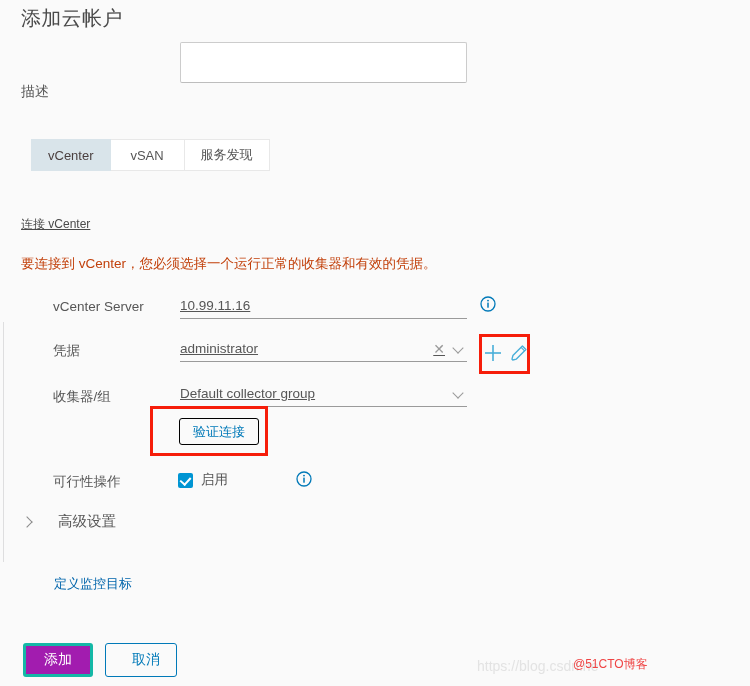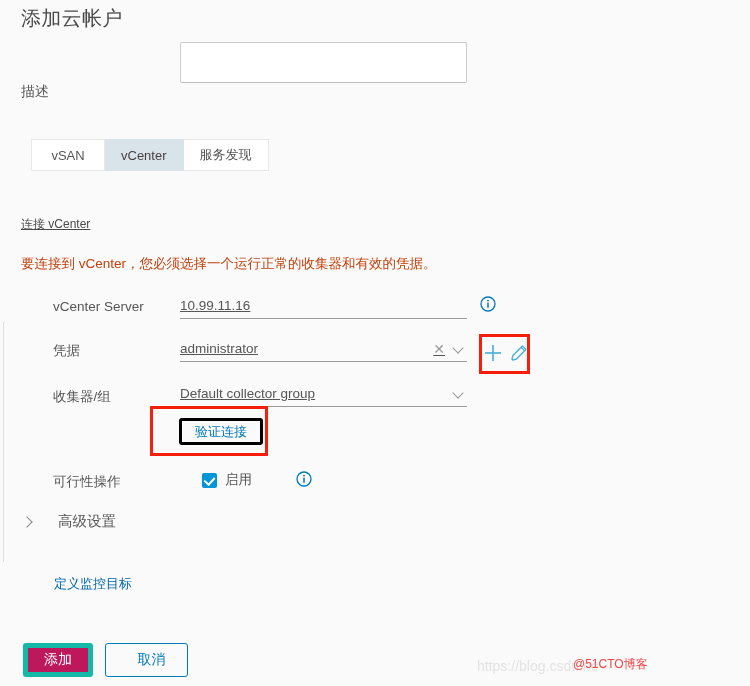--- a/index.html
+++ b/index.html
@@ -183,35 +183,34 @@
   }
   .icon-btn svg { display: block; }
   
   .btn-outline-sm {
     position: absolute;
     height: 27px;
     padding: 0 13px;
     display: flex;
     align-items: center;
     justify-content: center;
-    border: 3px solid #000000;
+    border: 1px solid #000000;
     border-radius: 3px;
     background: transparent;
     color: #0079b8;
     font-size: 13px;
     font-family: Liberation Serif, serif;
     cursor: pointer;
     white-space: nowrap;
   }
   
   .cbox-wrap {
     position: absolute;
     display: flex;
     align-items: center;
-    margin-left: 24px;
   }
   .cbox {
     width: 15px;
     height: 15px;
     border-radius: 2px;
     background: #0095d3;
     position: relative;
     cursor: pointer;
     flex: none;
   }
@@ -273,36 +272,36 @@
     cursor: pointer;
     margin-left: 40px;
   }
   
   .btn-primary {
     position: absolute;
     left: 23px;
     top: 643px;
     width: 70px;
     height: 34px;
-    background: #be185d;
+    background: #a21caf;
     color: #ffffff;
-    border: 5px solid #14b8a6;
+    border: 3px solid #14b8a6;
     border-radius: 3px;
     font-size: 14px;
     font-family: Liberation Serif, serif;
     cursor: pointer;
     display: flex;
     align-items: center;
     justify-content: center;
   }
   .btn-secondary {
     position: absolute;
     left: 105px;
     top: 643px;
-    width: 83px;
+    width: 72px;
     height: 34px;
     background: transparent;
     color: #0079b8;
     border: 1px solid #0079b8;
     border-radius: 3px;
     font-size: 14px;
     font-family: Liberation Mono, monospace;
     cursor: pointer;
     display: flex;
     align-items: center;
@@ -325,25 +324,25 @@
 <div id="app">
 
   <div class="left-rail"></div>
 
   <div class="page-title">添加云帐户</div>
 
   <div class="desc-label">描述</div>
   <textarea class="desc-textarea" placeholder="" style=""></textarea>
 
   <div class="tabs">
+    <div class="tab active">
+      <span>vCenter</span>
+    </div>
     <div class="tab">
       <span>vSAN</span>
-    </div>
-    <div class="tab active">
-      <span>vCenter</span>
     </div>
     <div class="tab">
       <span>服务发现</span>
     </div>
   </div>
 
   <div class="section-title">连接 vCenter</div>
   <div class="section-desc">要连接到 vCenter，您必须选择一个运行正常的收集器和有效的凭据。</div>
 
   <div class="row-label" style="top:299px">vCenter Server</div>

